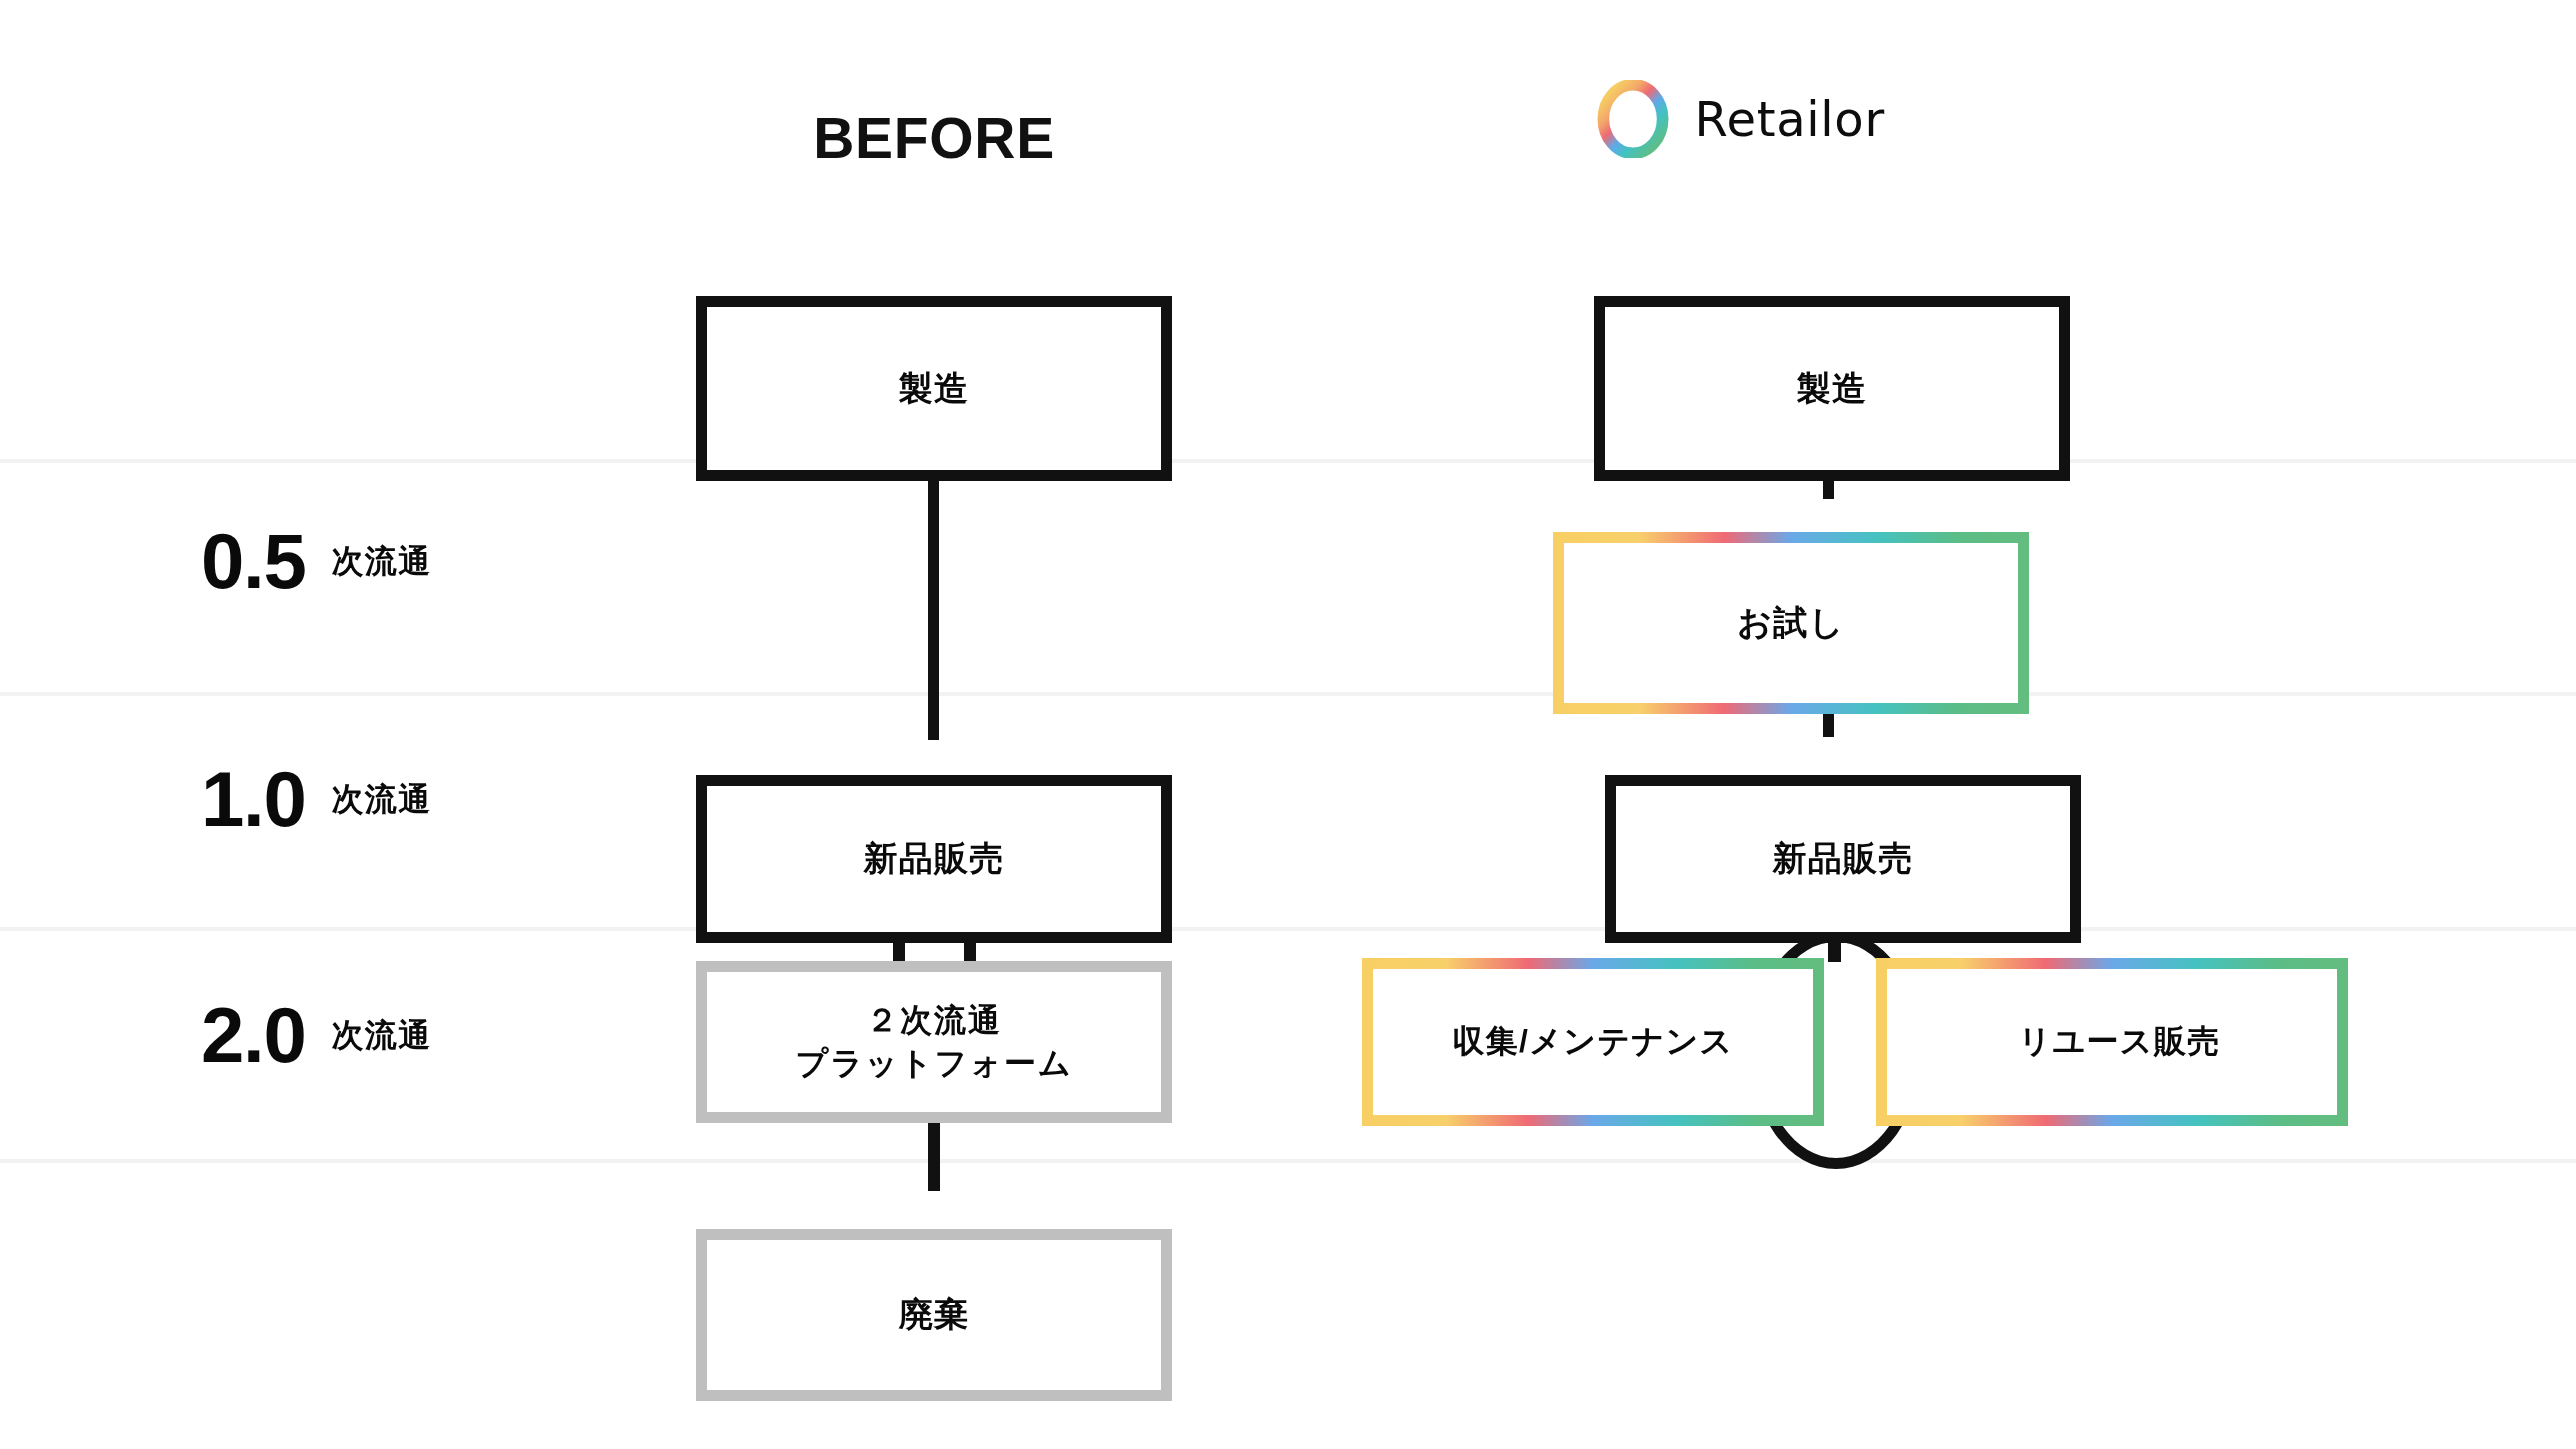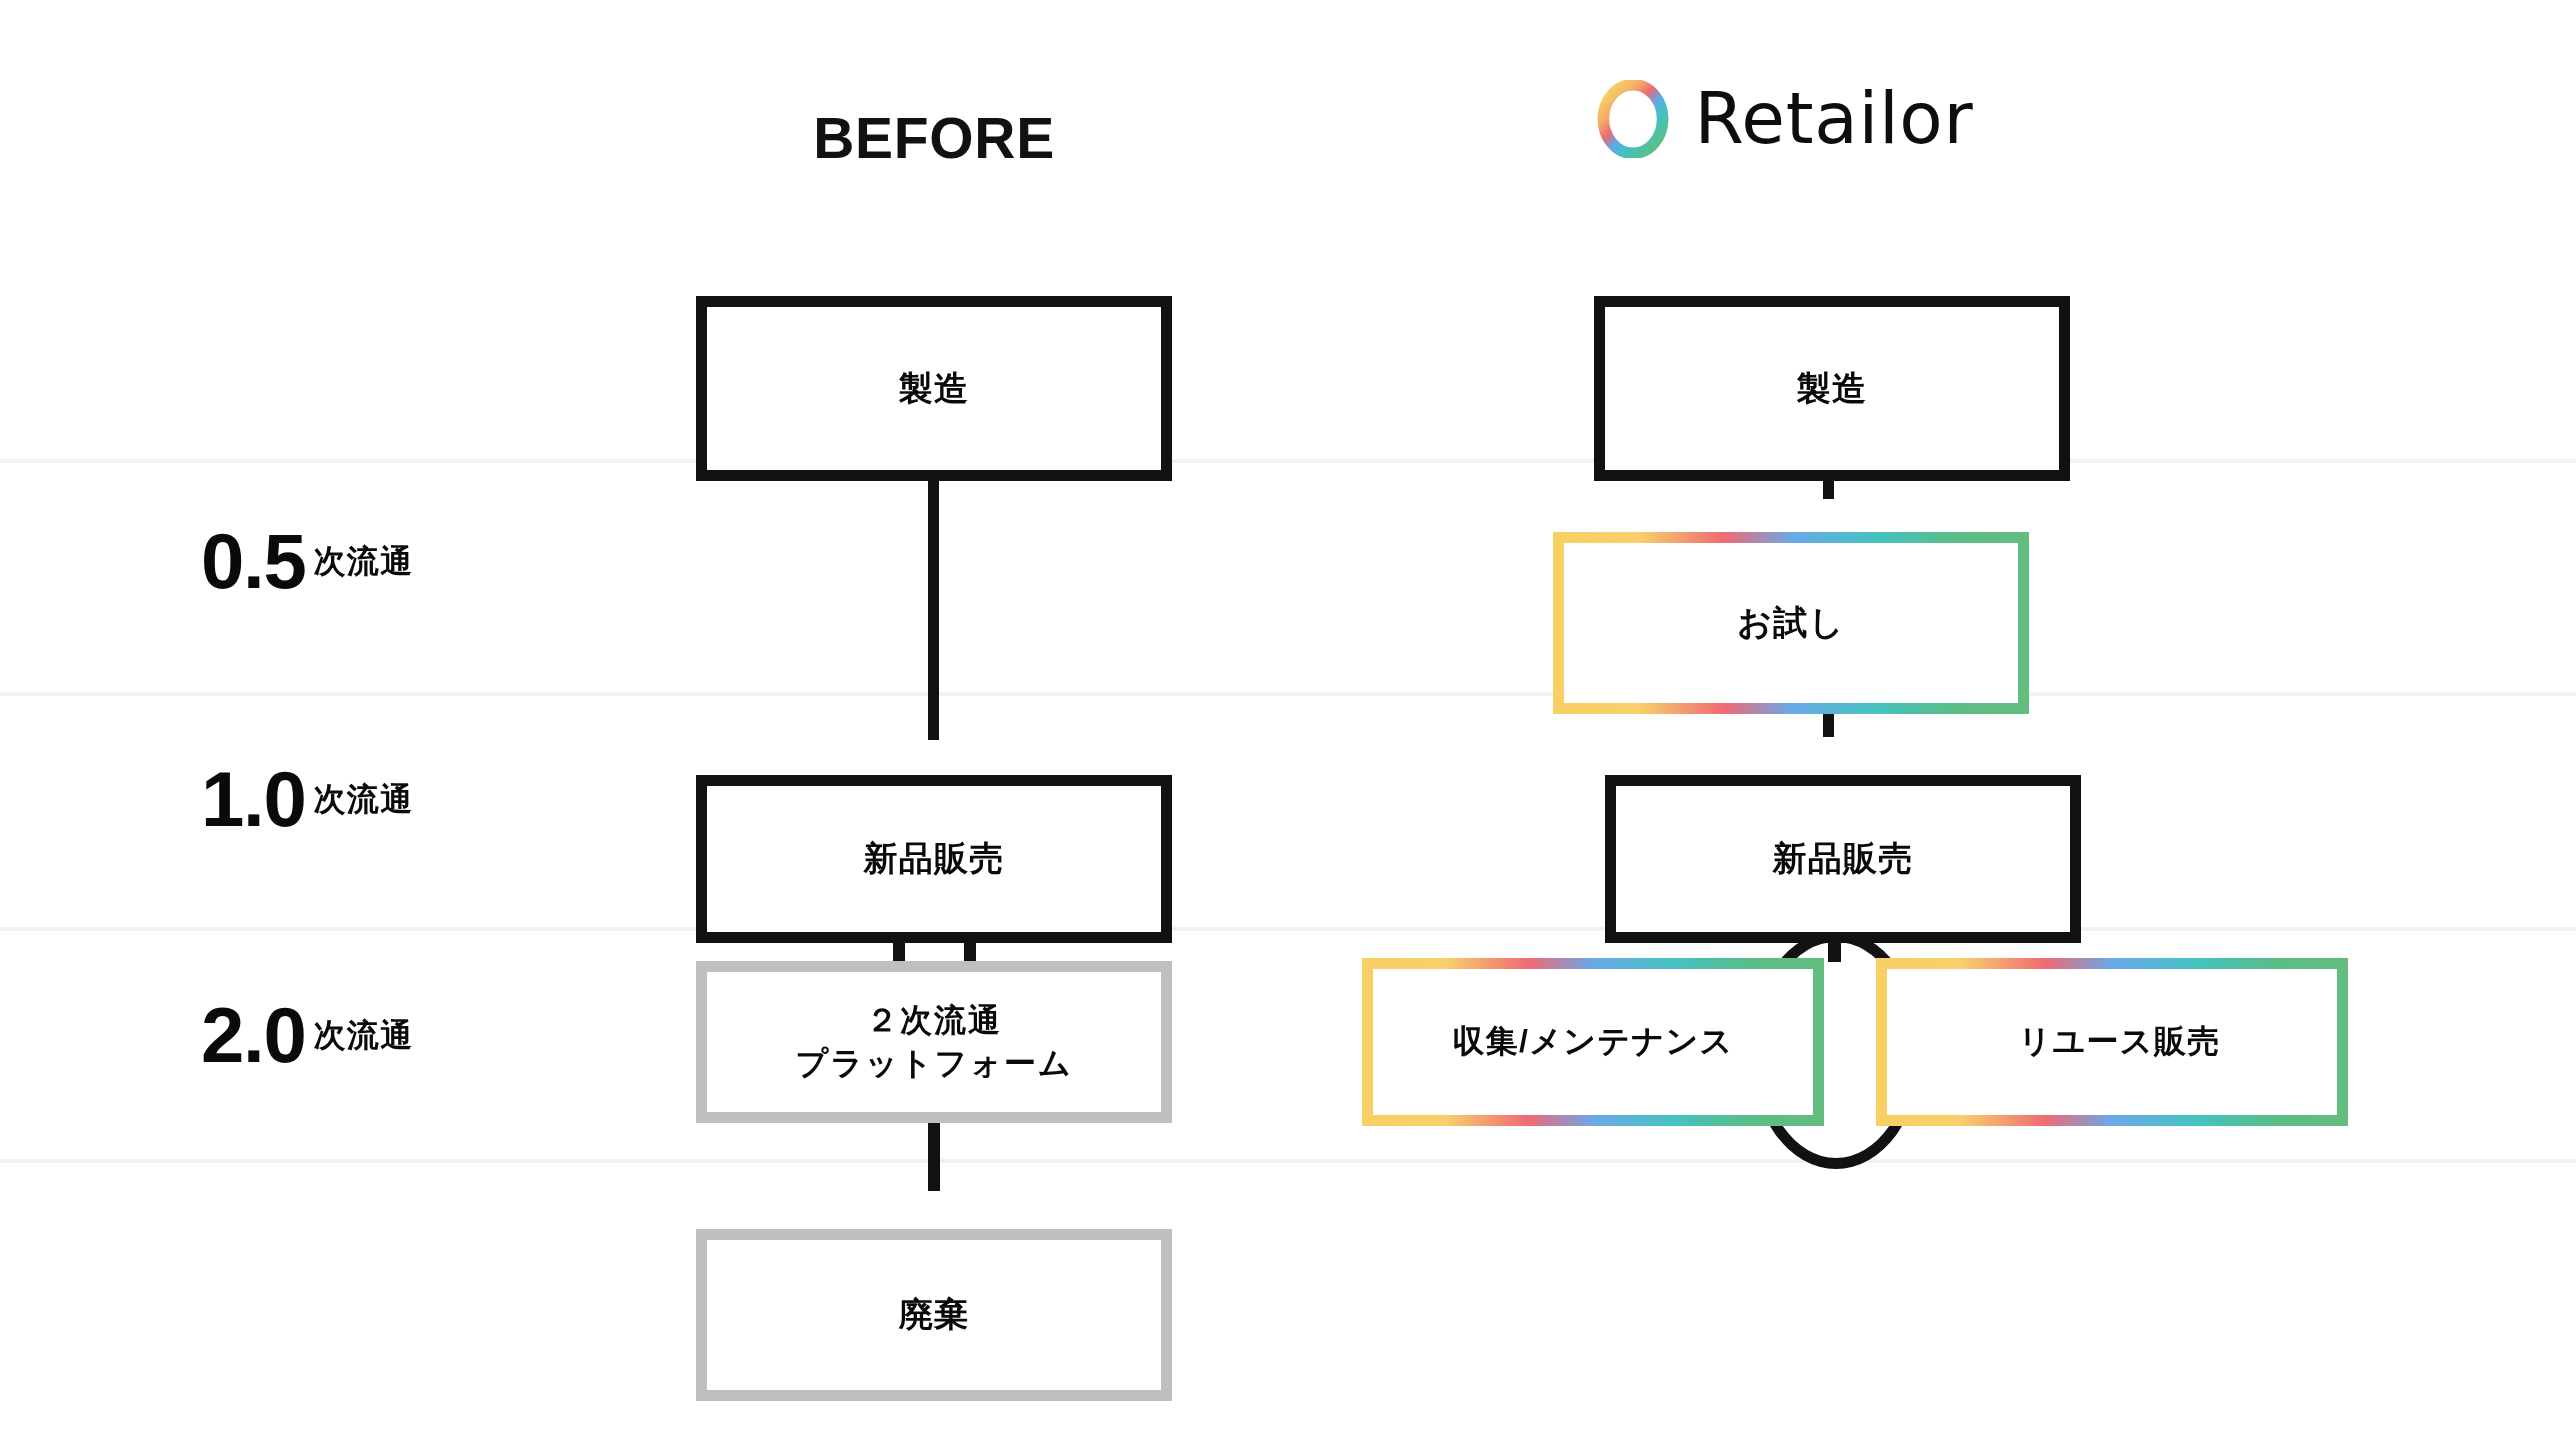--- a/index.html
+++ b/index.html
@@ -52,21 +52,21 @@
     align-items: center;
     gap: 22.5px;
   }
   .brand-mark {
     width: 78px;
     height: 78px;
     flex: 0 0 auto;
     display: block;
   }
   .brand-word {
-    font-size: 71px;
+    font-size: 48px;
     font-weight: 500;
     letter-spacing: 0.7px;
     color: #0d0d0d;
     line-height: 1;
     font-family: "DejaVu Sans", sans-serif;
   }
 
   
   .row-label {
     position: absolute;
@@ -79,21 +79,21 @@
     font-weight: 700;
     color: #0a0a0a;
     line-height: 1;
     letter-spacing: -1.3px;
   }
   .row-unit {
     font-size: 32px;
     font-weight: 700;
     color: #0a0a0a;
     line-height: 1;
-    margin-left: 8px;
+    margin-left: 26px;
     letter-spacing: 1.3px;
   }
 
   
   .node {
     position: absolute;
     box-sizing: border-box;
     display: flex;
     align-items: center;
     justify-content: center;

